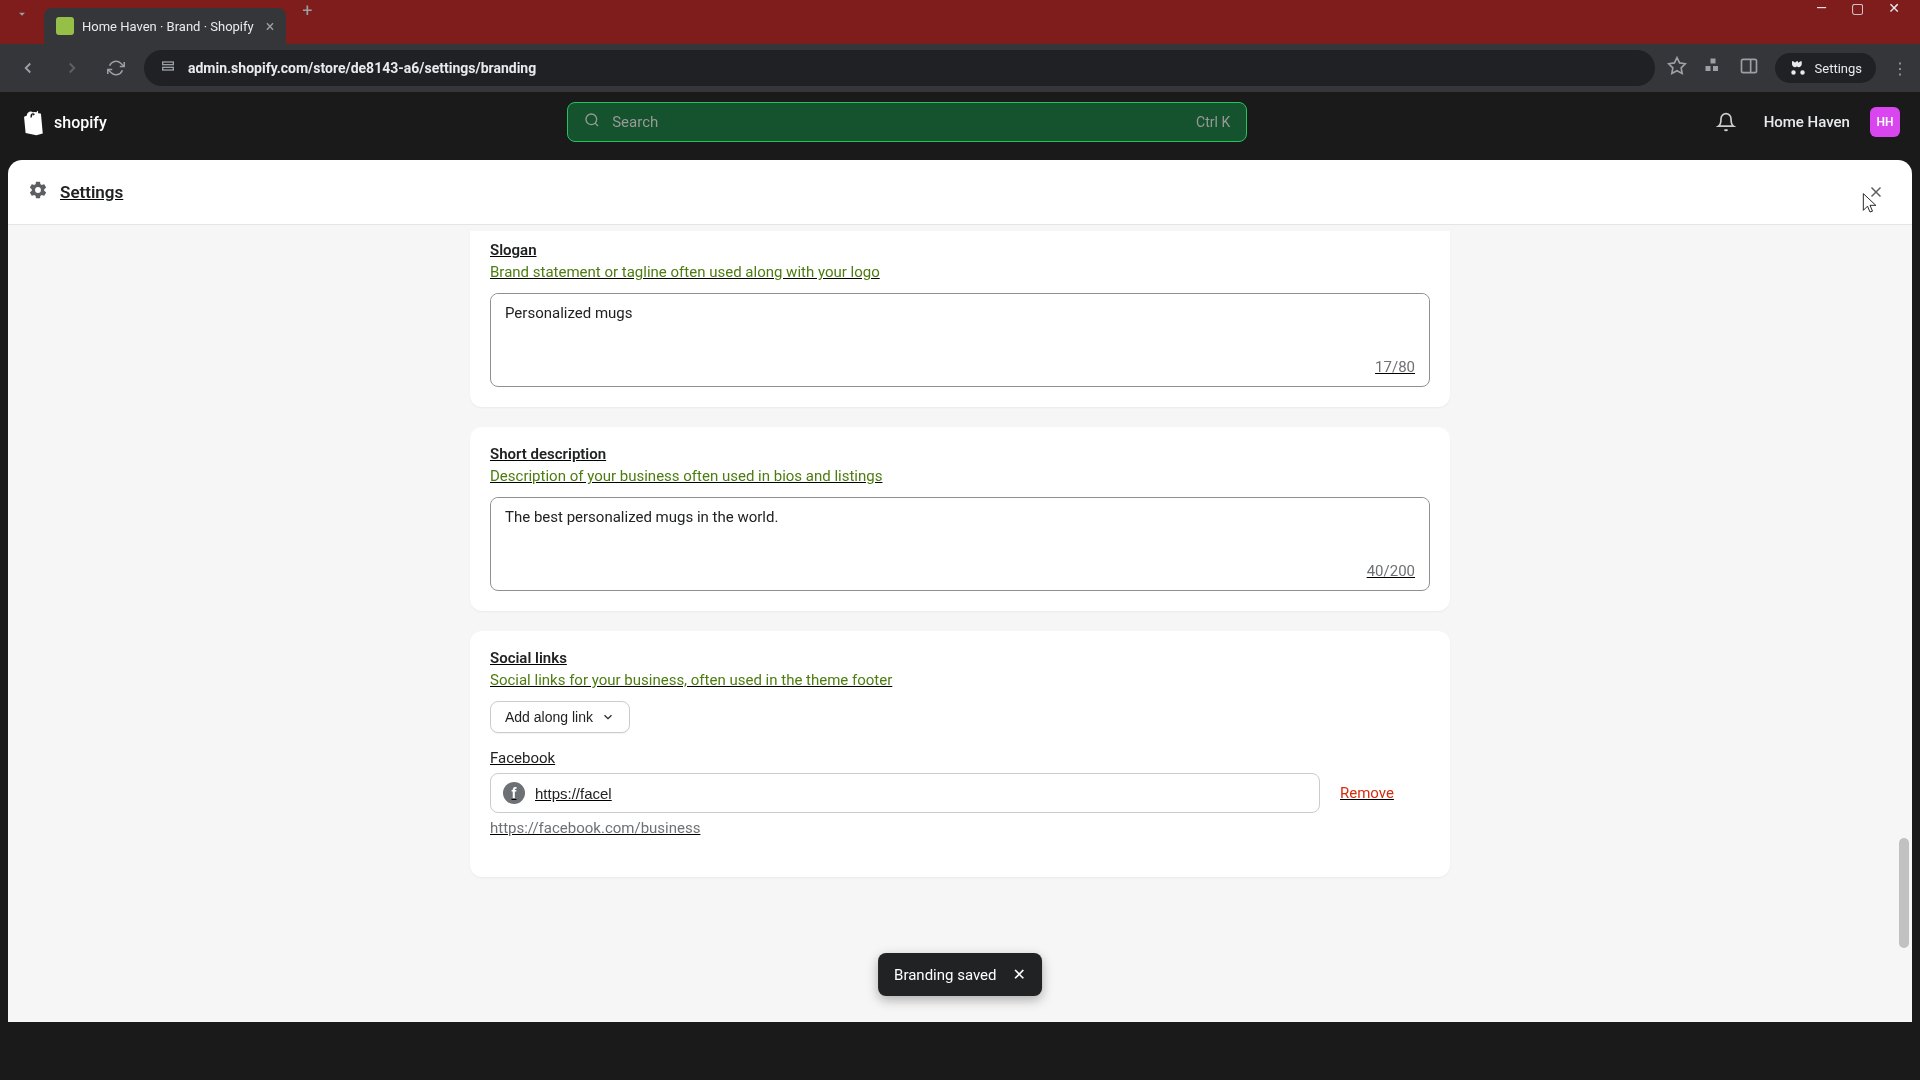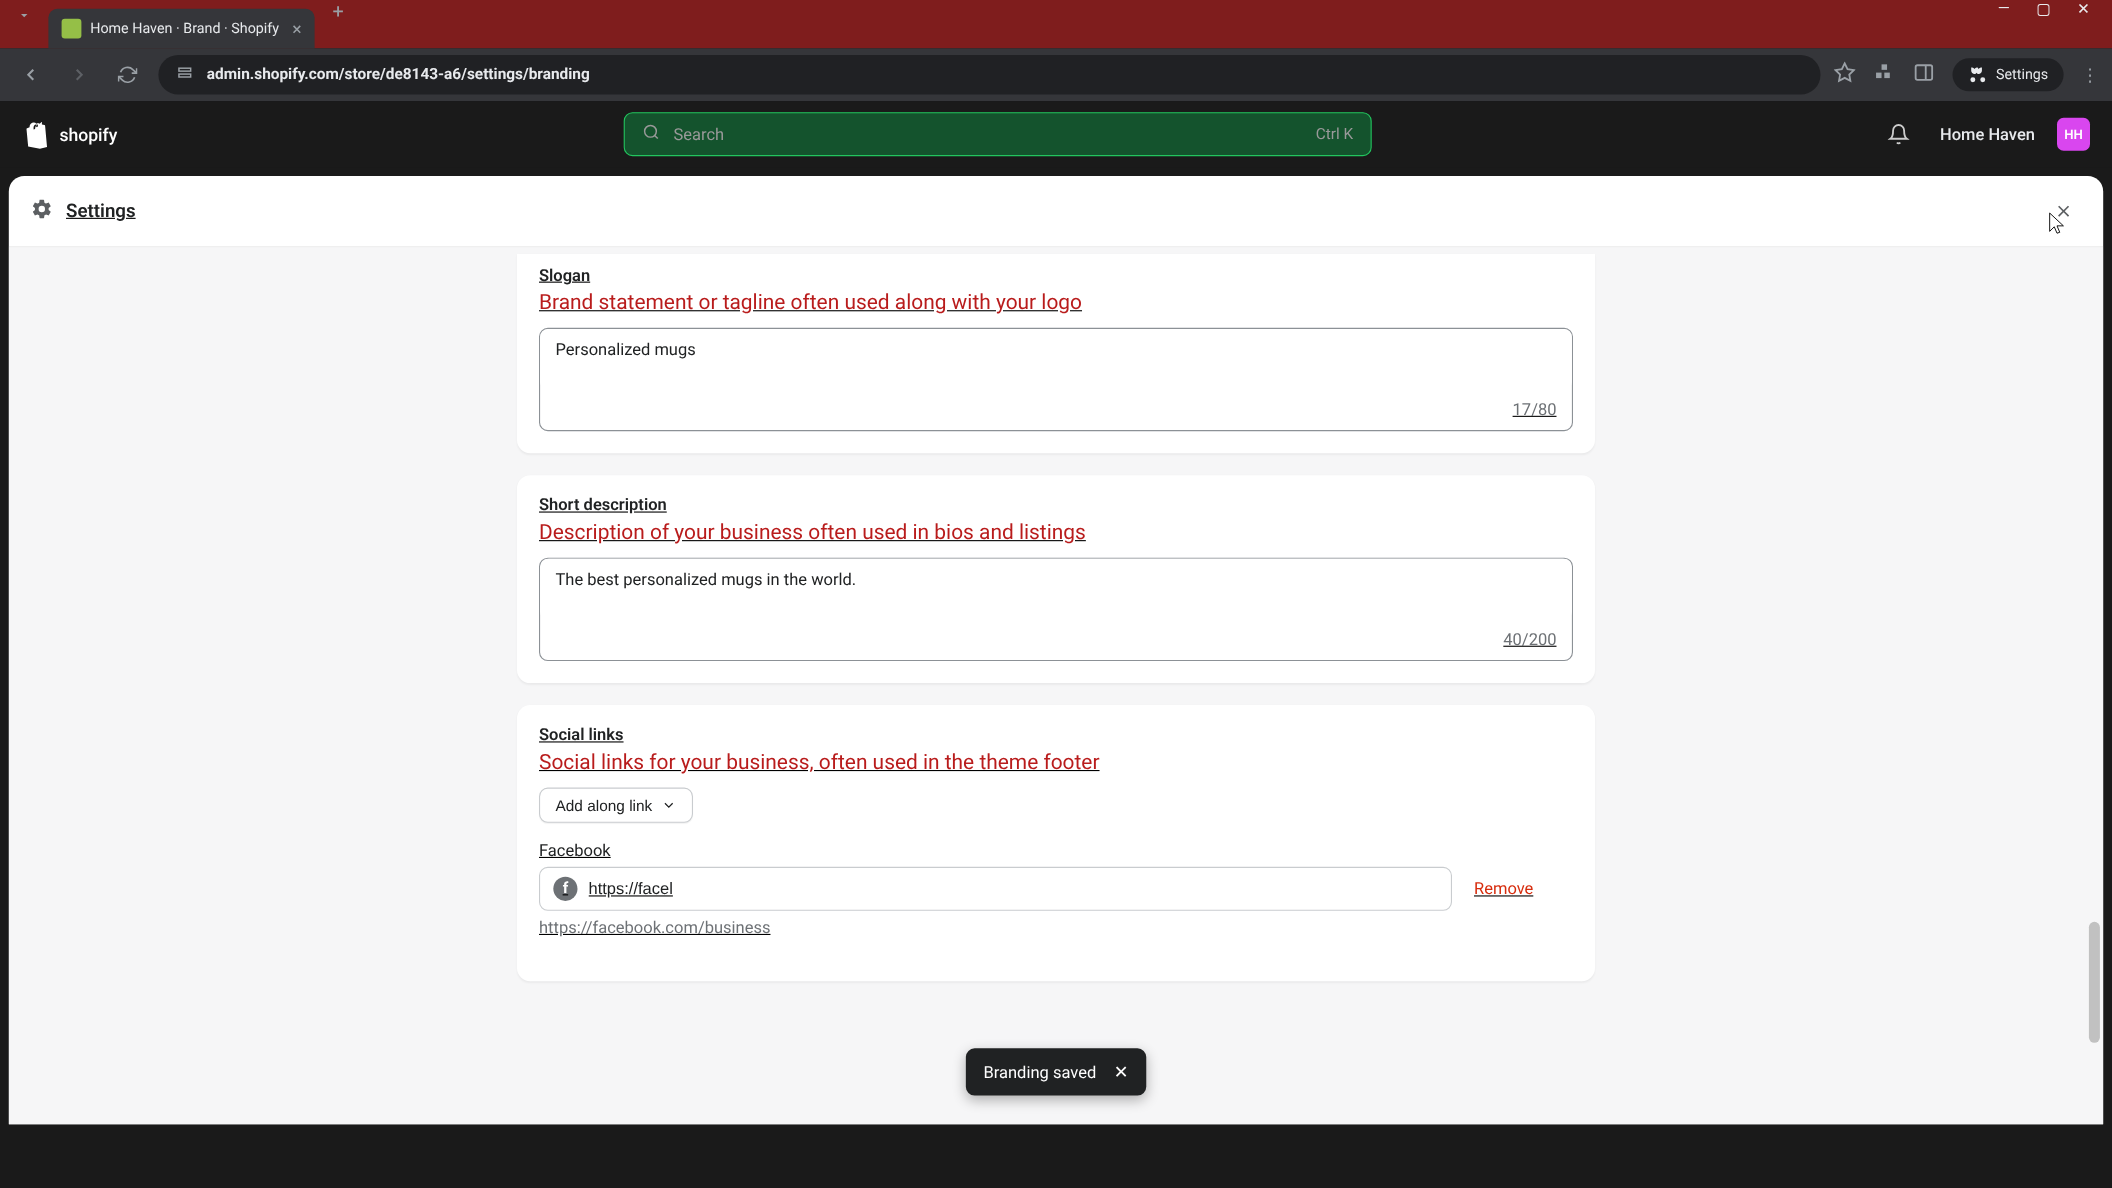--- a/index.html
+++ b/index.html
@@ -43,21 +43,21 @@
 .settings-header { display: flex; align-items: center; padding: 16px 20px; border-bottom: 1px solid #e5e5e5; }
 .settings-header .gear { margin-right: 12px; color: #5c5f62; }
 .settings-title { font-size: 17px; font-weight: 600; color: #202223; }
 .close-settings { margin-left: auto; width: 32px; height: 32px; display: flex; align-items: center; justify-content: center; color: #5c5f62; border-radius: 6px; cursor: pointer; }
 
 .settings-body { height: calc(100% - 58px); overflow-y: auto; background: #f6f6f7; display: flex; justify-content: center; padding-top: 6px; }
 .content-col { width: 980px; }
 
 .card { background: #fff; border-radius: 12px; padding: 18px 20px 20px 20px; margin-bottom: 20px; box-shadow: 0 1px 2px rgba(0,0,0,0.05); }
 .card-title { font-size: 15px; font-weight: 600; color: #202223; margin-bottom: 4px; }
-.card-desc { font-size: 19px; color: #b91c1c; margin-bottom: 12px; }
+.card-desc { font-size: 15px; color: #4d7c0f; margin-bottom: 12px; }
 .textarea-wrap { border: 1px solid #8c9196; border-radius: 8px; position: relative; }
 .textarea-wrap textarea { width: 100%; border: none; outline: none; padding: 10px 14px; font-size: 15px; font-family: inherit; resize: none; height: 56px; border-radius: 8px; color: #202223; }
 .char-count { text-align: right; padding: 4px 14px 10px 0; font-size: 15px; color: #6d7175; }
 
 .add-btn { display: inline-flex; align-items: center; gap: 8px; border: 1px solid #c9cccf; background: #fff; padding: 7px 14px; border-radius: 8px; font-size: 14px; color: #202223; cursor: pointer; box-shadow: 0 1px 1px rgba(0,0,0,0.05); }
 .add-btn svg { width: 14px; height: 14px; }
 
 .field-label { font-size: 15px; color: #202223; margin-top: 16px; margin-bottom: 6px; }
 .social-row { display: flex; align-items: center; gap: 20px; }
 .social-input { flex: 1; max-width: 830px; border: 1px solid #c9cccf; border-radius: 8px; height: 40px; display: flex; align-items: center; padding: 0 12px; gap: 10px; background: #fff; }

